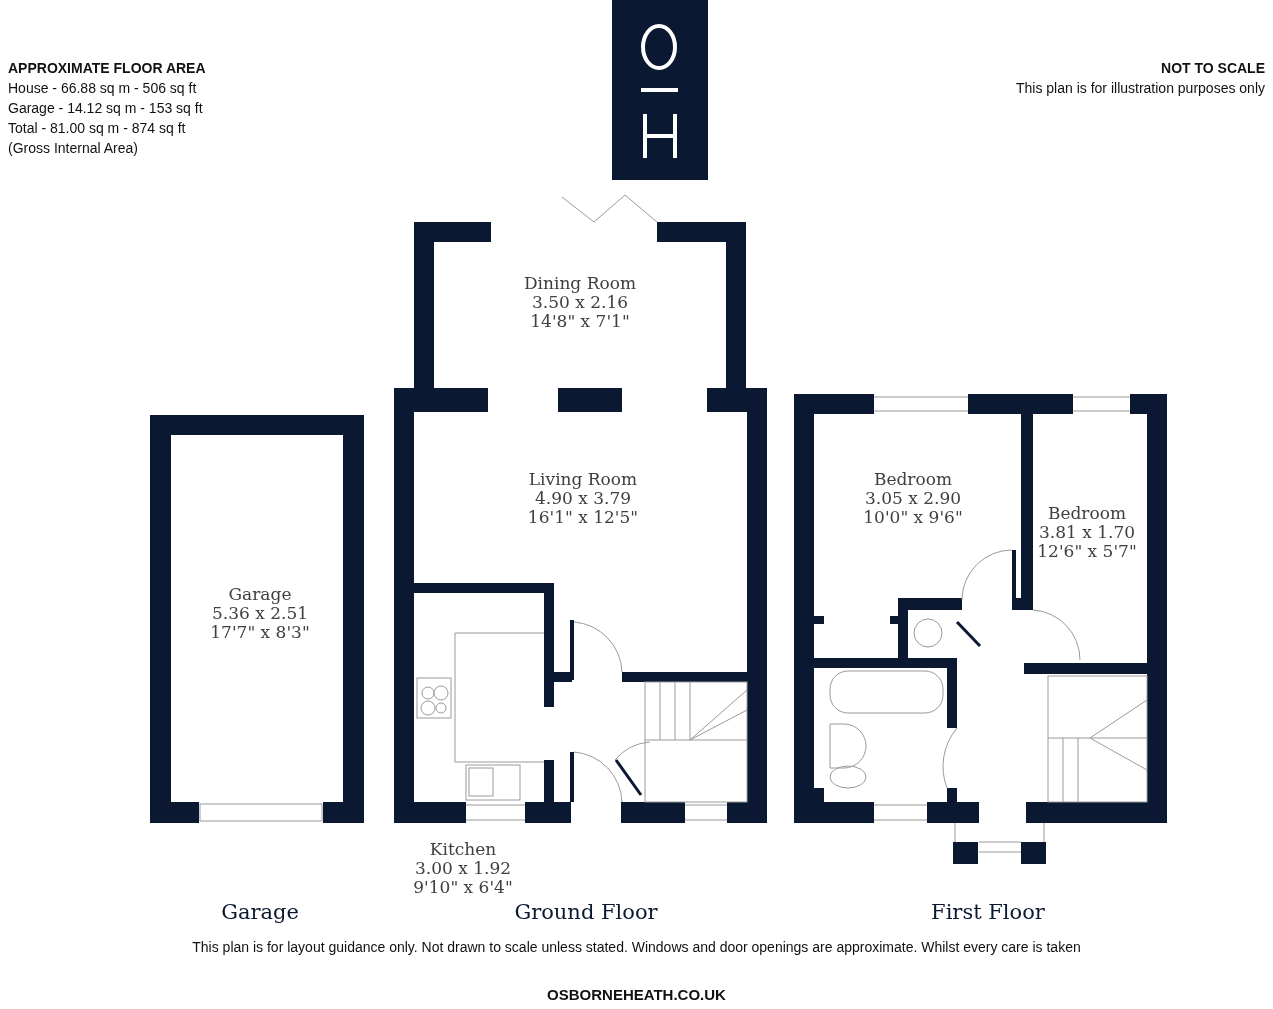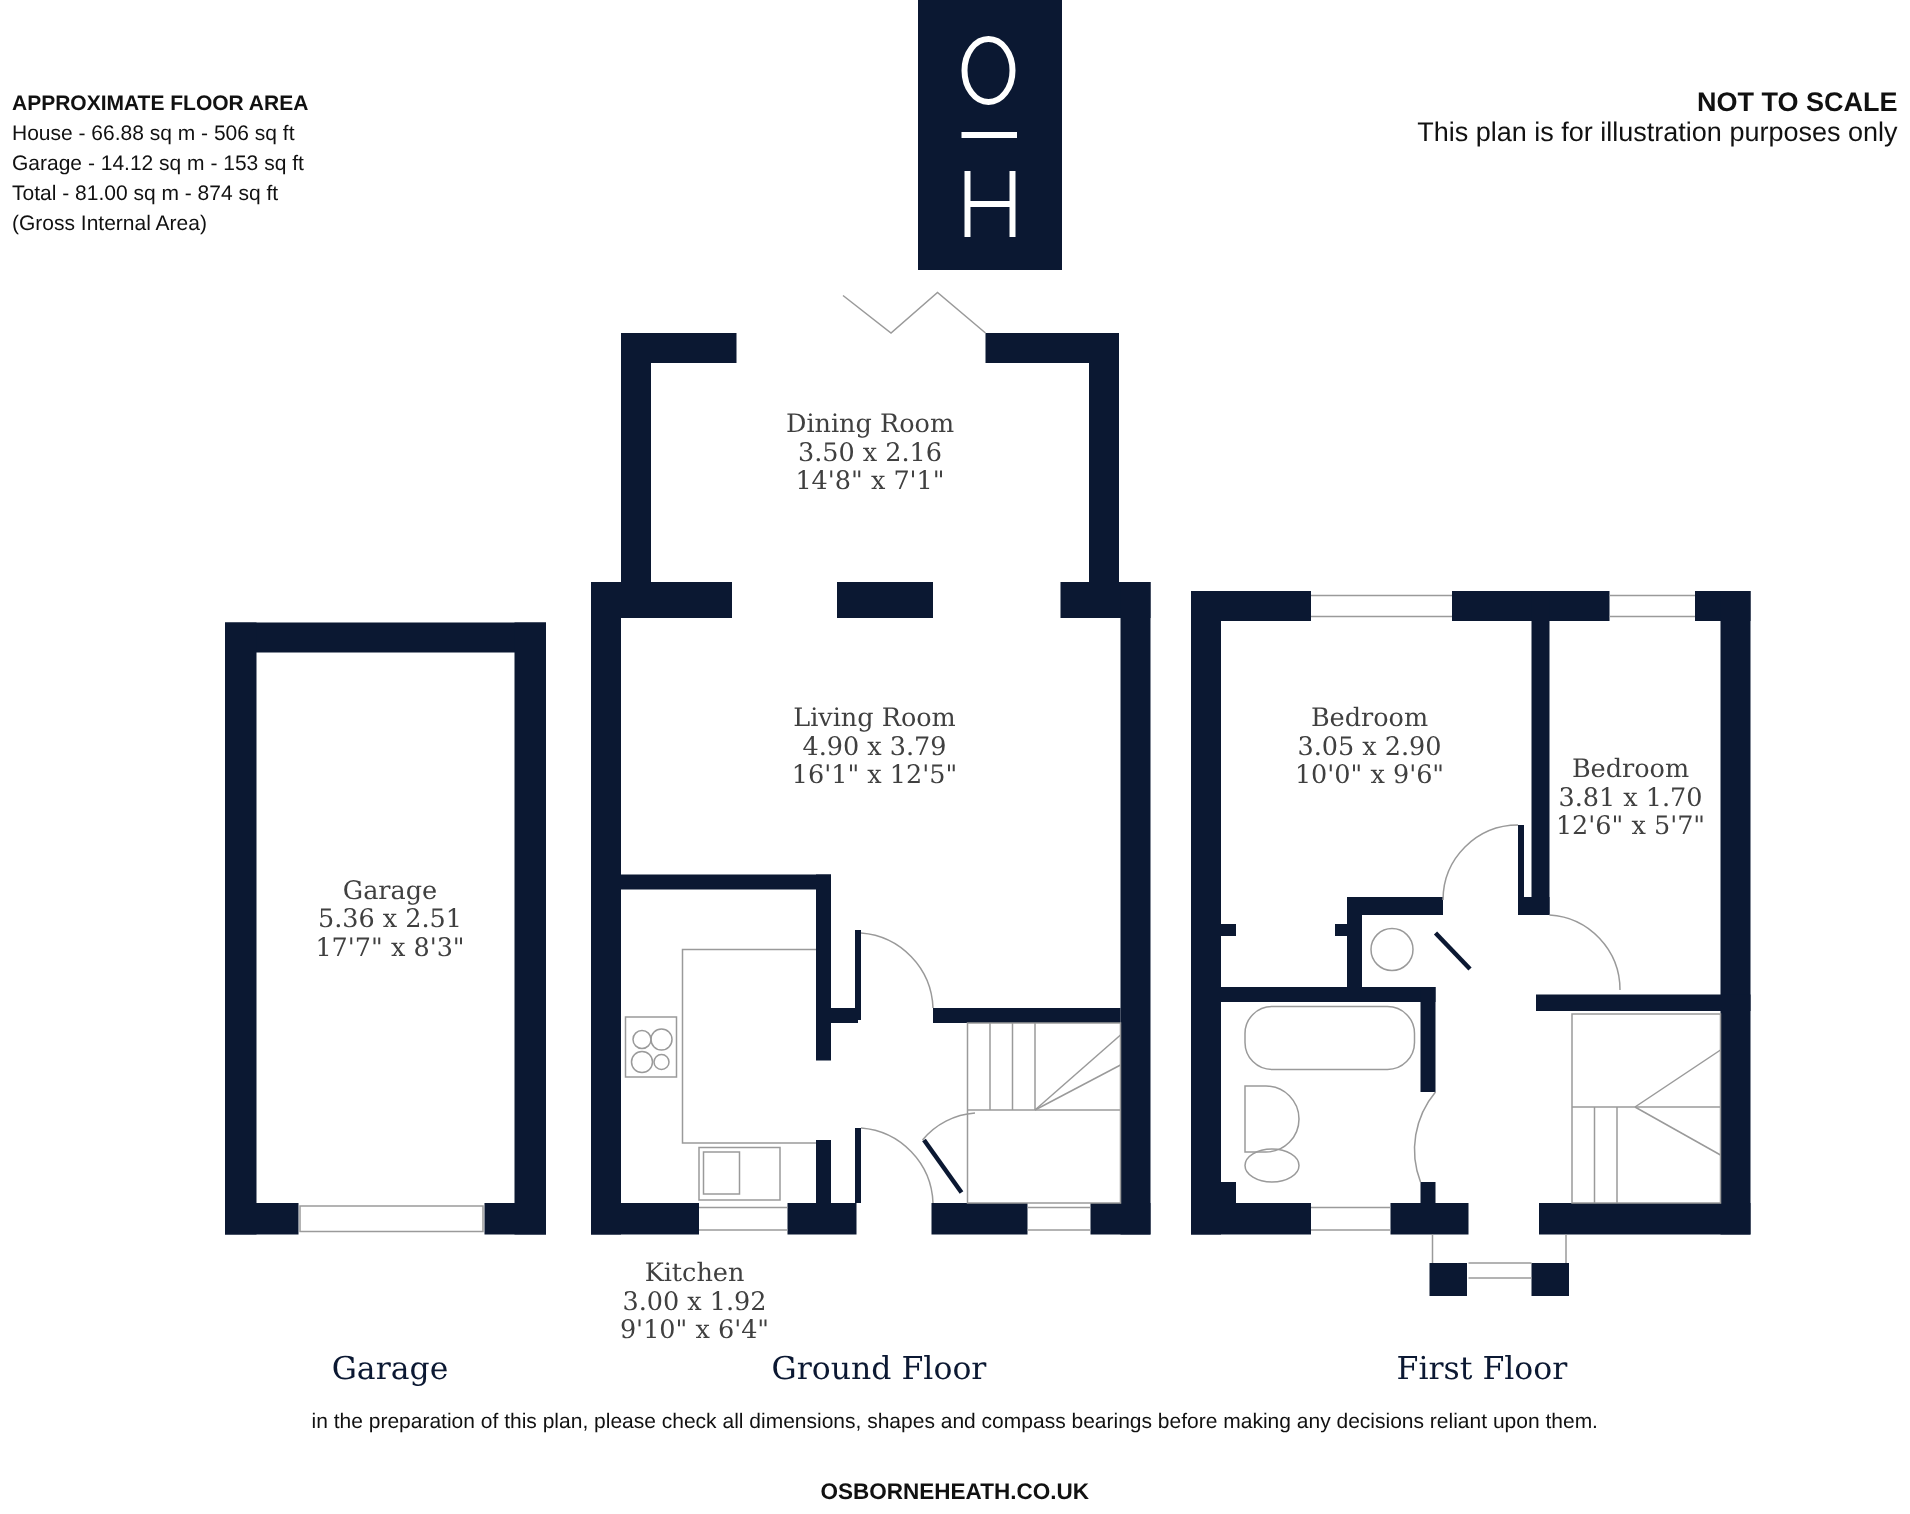--- a/index.html
+++ b/index.html
@@ -1,20 +1,20 @@
 <!DOCTYPE html>
 <html><head>
 <meta charset="utf-8">
 <style>
   html, body { margin:0; padding:0; background:#ffffff; }
   body { width:1273px; height:1009px; position:relative; overflow:hidden; font-family:"Liberation Sans", sans-serif; color:#111; }
   .abs { position:absolute; }
   .area-block { left:8px; top:58px; font-size:14px; line-height:20px; }
   .area-block .hd { font-weight:bold; }
-  .scale-block { right:8px; top:58px; font-size:18px; line-height:20px; text-align:right; }
+  .scale-block { right:8px; top:58px; font-size:14px; line-height:20px; text-align:right; }
   .scale-block .hd { font-weight:bold; }
   .logo { left:612px; top:0px; width:96px; height:180px; background:#0b1832; }
   .logo svg { display:block; }
   svg.plan { position:absolute; left:0; top:0; }
   .room-label { position:absolute; font-family:"DejaVu Serif", "Liberation Serif", serif; font-size:17px; line-height:19px; text-align:center; color:#404040; transform:translateX(-50%); white-space:nowrap; }
   .floor-title { position:absolute; font-family:"DejaVu Serif", "Liberation Serif", serif; font-size:21px; color:#0b1832; transform:translateX(-50%); white-space:nowrap; }
   .disclaimer { left:0; width:1273px; top:939px; text-align:center; font-size:14px; line-height:17px; font-family:"Liberation Sans", sans-serif; }
   .website { left:0; width:1273px; top:986px; text-align:center; font-size:15px; font-weight:bold; }
 </style>
 </head>
@@ -210,15 +210,15 @@
   <div>Bedroom</div>
   <div>3.81 x 1.70</div>
   <div>12'6" x 5'7"</div>
 </div>
 
 <div class="floor-title" style="left:260px; top:900px;">Garage</div>
 <div class="floor-title" style="left:586px; top:900px;">Ground Floor</div>
 <div class="floor-title" style="left:988px; top:900px;">First Floor</div>
 
 <div class="abs disclaimer">
-  <div>in the preparation of this plan, please check all dimensions, shapes and compass bearings before making any decisions reliant upon them.</div>
+  <div>This plan is for layout guidance only. Not drawn to scale unless stated. Windows and door openings are approximate. Whilst every care is taken</div>
 </div>
 <div class="abs website">OSBORNEHEATH.CO.UK</div>
 
 </body></html>

